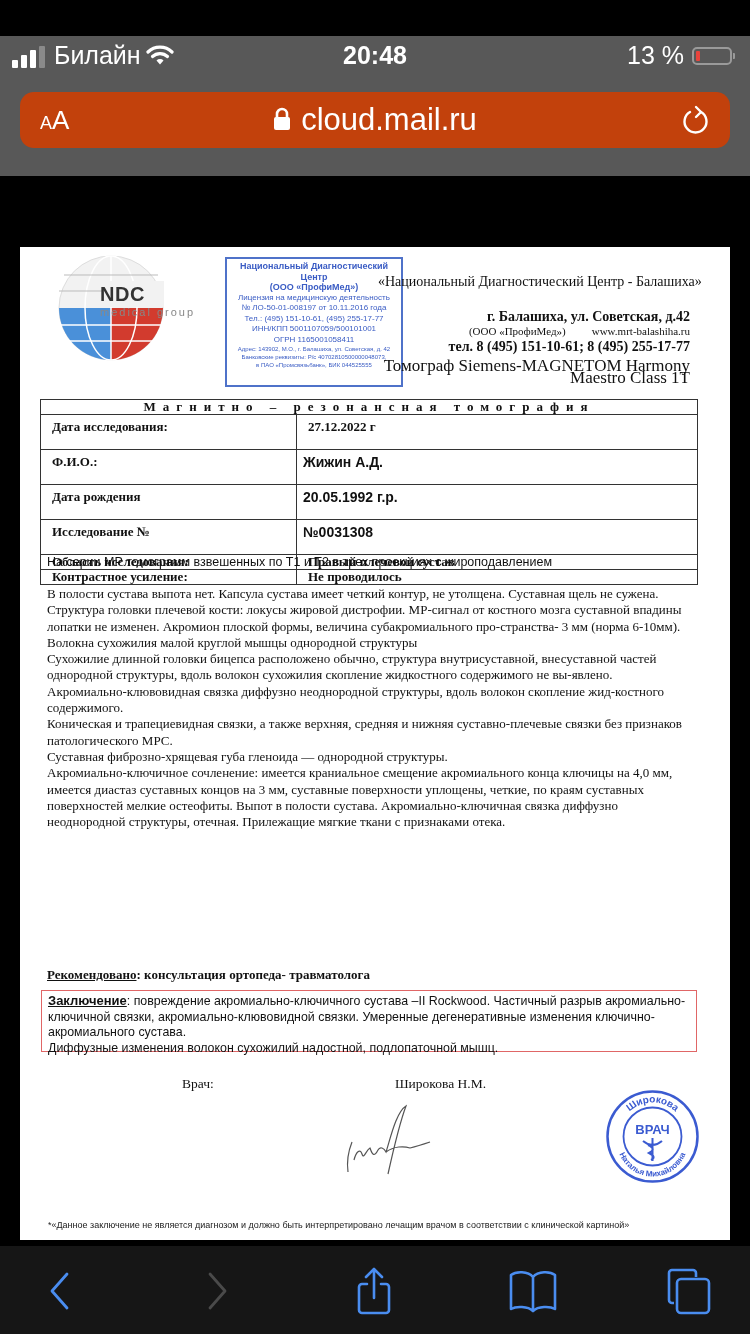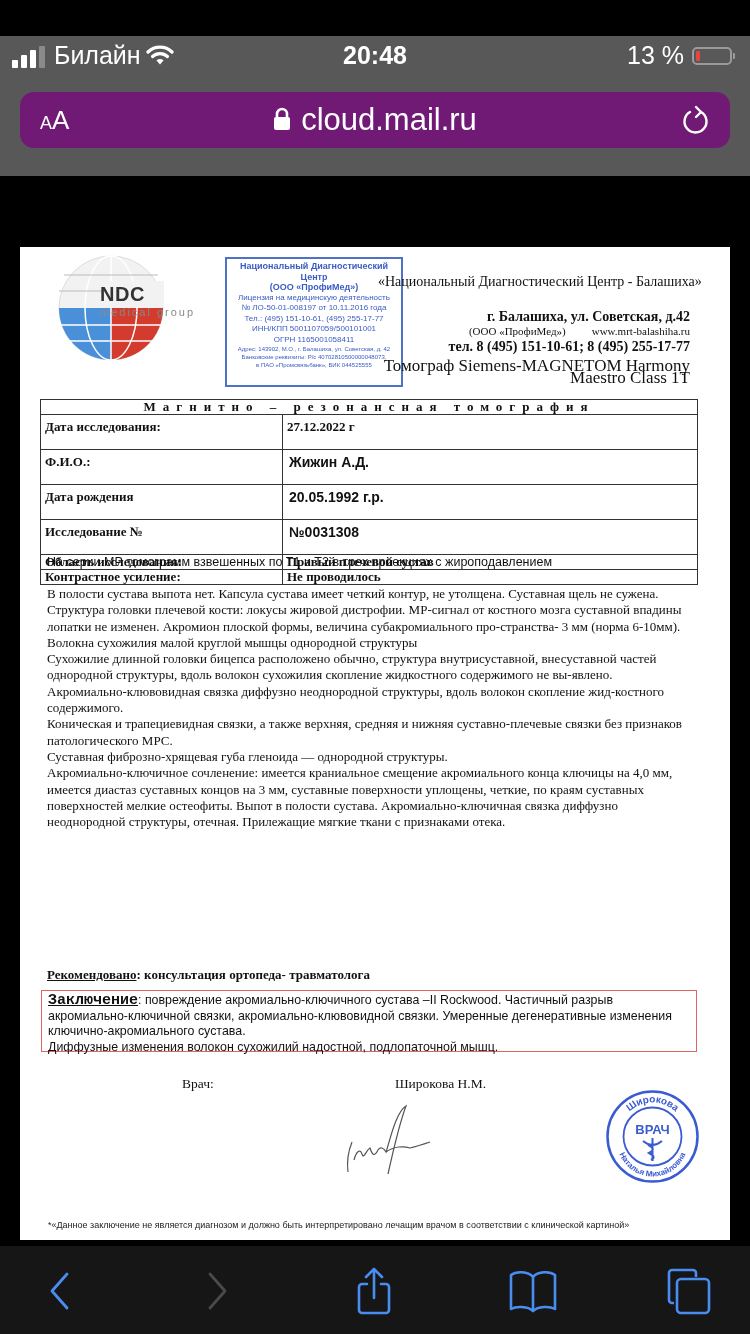--- a/index.html
+++ b/index.html
@@ -8,21 +8,21 @@
   .sb-row { position:absolute; top:0; left:0; width:750px; height:42px; color:#fff; font-size:25px; }
   .signal { position:absolute; left:12px; top:10px; width:34px; height:22px; }
   .signal span { position:absolute; bottom:0; width:6px; background:#fff; border-radius:1px; }
   .carrier { position:absolute; left:54px; top:5px; font-size:25px; }
   .wifi { position:absolute; left:146px; top:8px; }
   .time { position:absolute; left:0; width:750px; text-align:center; top:5px; font-size:25px; font-weight:bold; }
   .battery-pct { position:absolute; right:66px; top:5px; font-size:25px; }
   .battery { position:absolute; right:18px; top:11px; width:40px; height:18px; border:2px solid #9a9a9a; border-radius:5px; box-sizing:border-box; }
   .battery .lvl { position:absolute; left:2px; top:2px; width:4px; height:10px; background:#e8433c; border-radius:1px; }
   .battery .nub { position:absolute; right:-5px; top:4px; width:2px; height:6px; background:#9a9a9a; border-radius:0 1px 1px 0; }
-  .urlbar { position:absolute; left:20px; top:56px; width:710px; height:56px; background:#701a75; border-radius:14px; color:#fff; }
+  .urlbar { position:absolute; left:20px; top:56px; width:710px; height:56px; background:#c2410c; border-radius:14px; color:#fff; }
   .aa { position:absolute; left:20px; top:13px; font-size:26px; }
   .aa small { font-size:18px; }
   .url { position:absolute; left:0; width:710px; text-align:center; top:10px; font-size:31px; }
   .lock { display:inline-block; vertical-align:middle; margin-right:10px; margin-top:-6px; }
   .reload { position:absolute; right:18px; top:12px; }
 
   .doc { position:absolute; left:20px; top:247px; width:710px; height:993px; background:#fff; color:#111; font-family:"Liberation Serif", serif; }
   .logo { position:absolute; left:36px; top:6px; width:110px; height:110px; }
   .logo-text { position:absolute; left:80px; top:36px; }
   .ndc { font-family:"Liberation Sans",sans-serif; font-weight:bold; font-size:20px; color:#333; letter-spacing:0.5px; }
@@ -31,33 +31,33 @@
   .stamp .b { font-weight:bold; font-size:9px; }
   .stamp .s { font-size:6px; line-height:8px; }
   .hdr1 { position:absolute; left:358px; top:27px; font-size:14px; }
   .hdr2 { position:absolute; right:40px; top:62px; font-size:14px; font-weight:bold; }
   .hdr3 { position:absolute; right:40px; top:78px; font-size:11px; }
   .hdr3 span { margin-right:26px; }
   .hdr4 { position:absolute; right:40px; top:92px; font-size:14px; font-weight:bold; }
   .hdr5 { position:absolute; right:40px; top:113px; font-size:17px; text-align:right; line-height:12px; }
 
   table.info { position:absolute; left:20px; top:152px; width:658px; border-collapse:collapse; font-size:13px; }
-  table.info td { border:1px solid #333; padding:0 4px; vertical-align:top; font-weight:bold; }
+  table.info td { border:1px solid #333; padding:0 11px; vertical-align:top; font-weight:bold; }
   table.info td.k { width:233px; }
   table.info tr.title td { text-align:center; letter-spacing:7px; font-size:13px; height:14px; line-height:14px; padding:0; }
   table.info tr.tall td { height:30px; padding-top:4px; }
   table.info tr.short td { height:14px; line-height:14px; }
   table.info td.v.sans { font-family:"Liberation Sans",sans-serif; font-size:14px; padding-left:6px; }
   .series { position:absolute; left:27px; top:308px; font-family:"Liberation Sans",sans-serif; font-size:12.5px; }
   .body { position:absolute; left:27px; top:339px; width:650px; font-size:13px; line-height:16.3px; }
   .body p { margin:0; }
   .rec { position:absolute; left:27px; top:720px; font-size:13px; font-weight:bold; }
   .rec u { text-decoration:underline; }
   .concl { position:absolute; left:21px; top:743px; width:656px; height:62px; border:1px solid #e06666; box-sizing:border-box; padding:2px 6px; font-family:"Liberation Sans",sans-serif; font-size:12.4px; line-height:15.5px; }
-  .concl b { font-family:Liberation Mono, monospace; text-decoration:underline; font-size:15px; }
+  .concl b { font-family:Liberation Sans, sans-serif; text-decoration:underline; font-size:13px; }
   .doctor-label { position:absolute; left:162px; top:829px; font-size:13.5px; }
   .doctor-name { position:absolute; left:375px; top:829px; font-size:13.5px; }
   .signature { position:absolute; left:320px; top:855px; }
   .seal { position:absolute; left:585px; top:842px; }
   .disclaimer { position:absolute; left:28px; top:973px; font-family:"Liberation Sans",sans-serif; font-size:9px; color:#222; }
 
   .toolbar { position:absolute; left:0; top:1246px; width:750px; height:88px; background:#161616; }
   .tb-btn { position:absolute; top:20px; width:50px; height:50px; display:flex; align-items:center; justify-content:center; }
 </style>
 </head>

